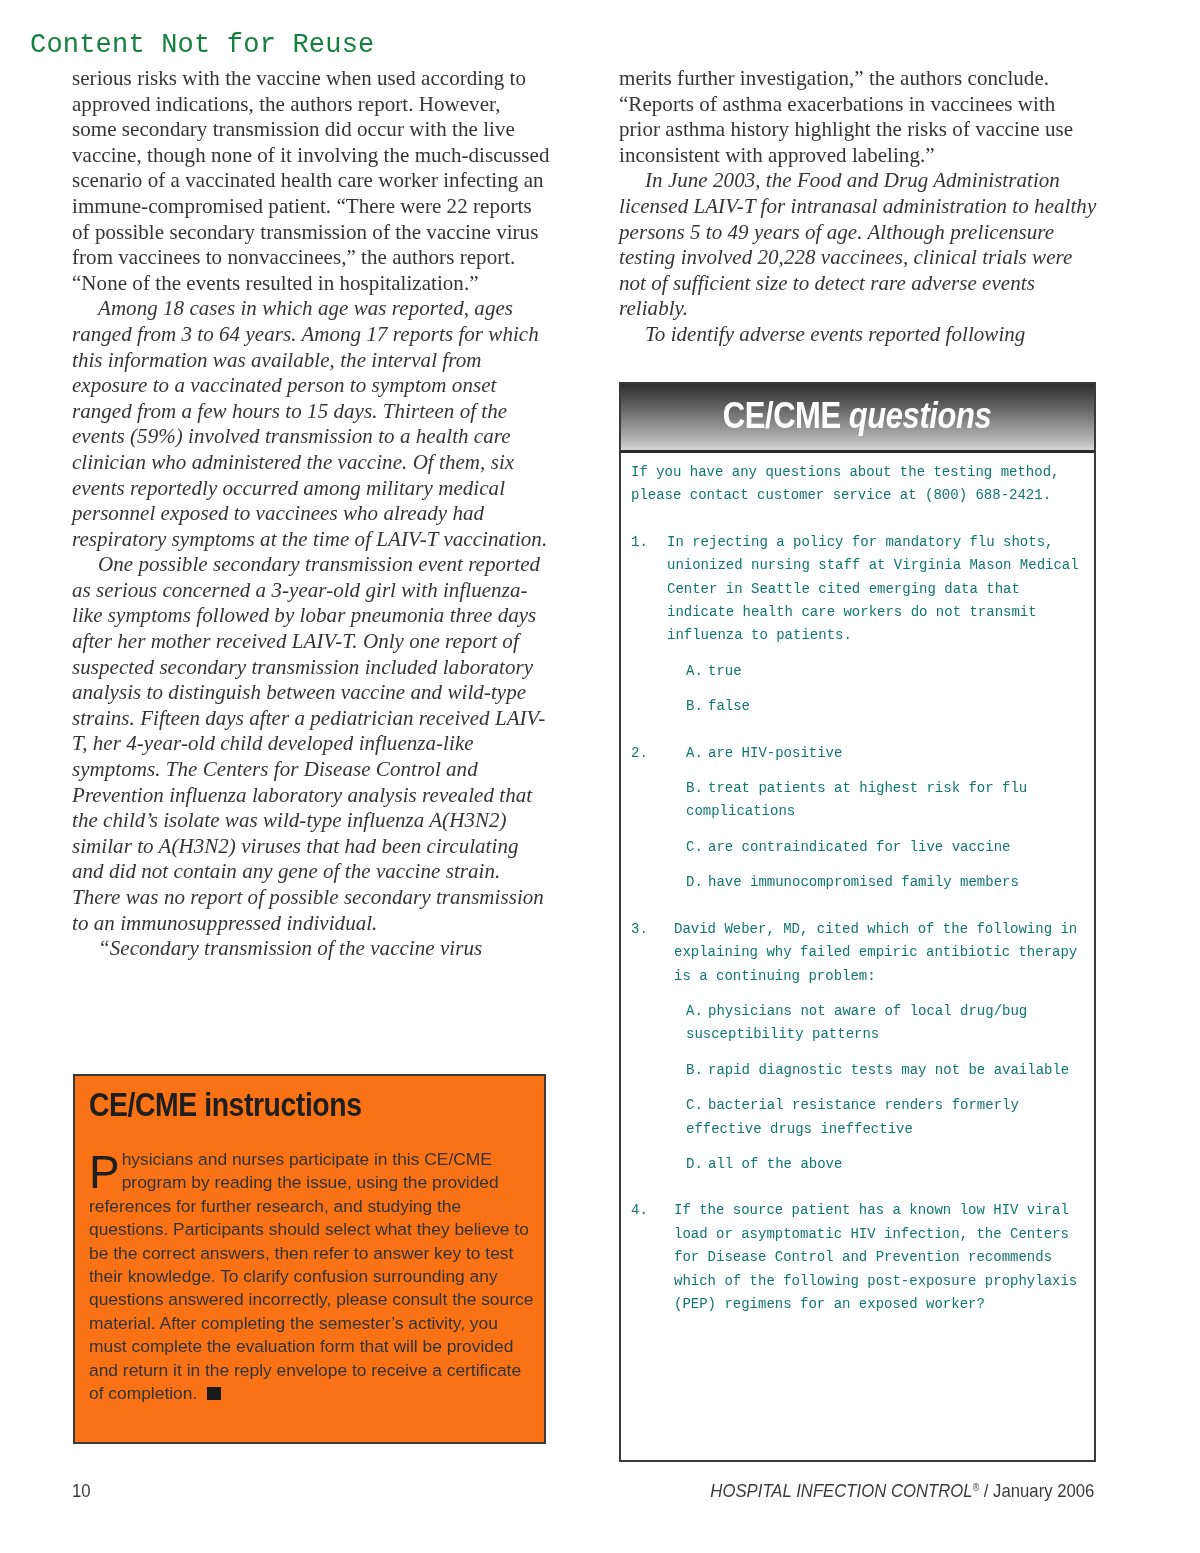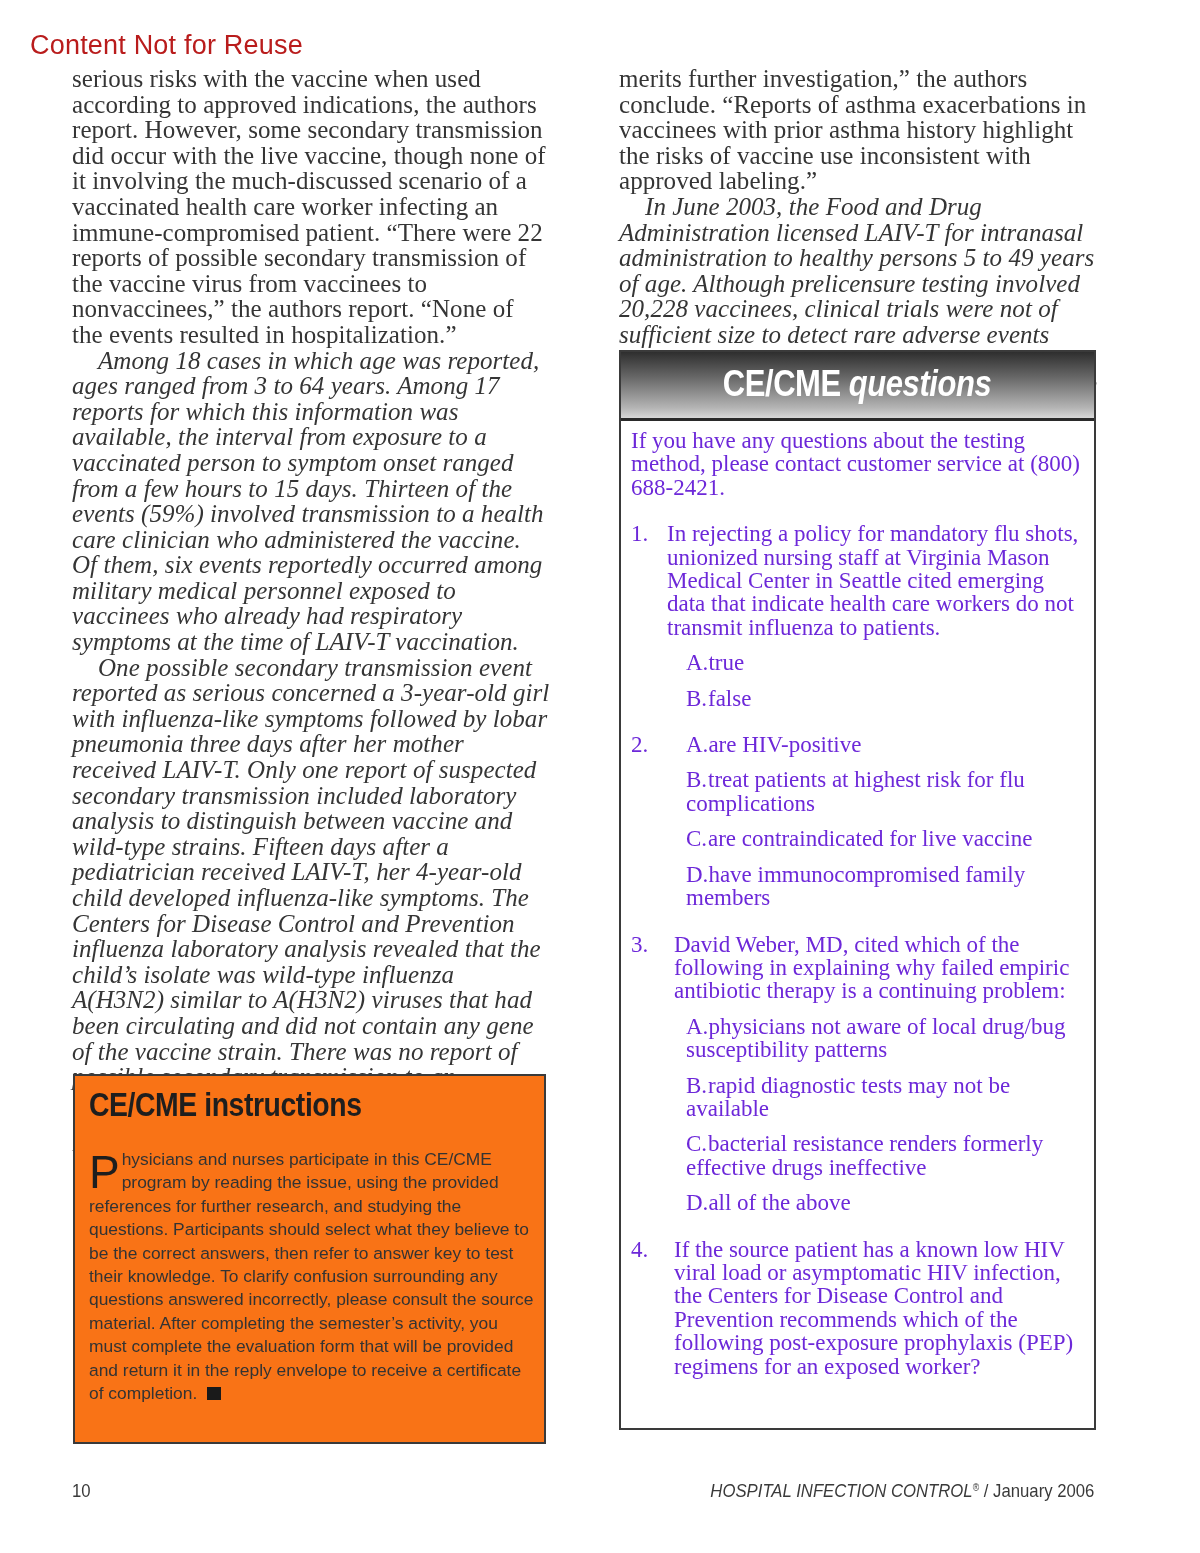--- a/index.html
+++ b/index.html
@@ -11,23 +11,23 @@
       width: 1200px;
       height: 1553px;
       position: relative;
       overflow: hidden;
       color: #3a3a3a;
     }
     .watermark {
       position: absolute;
       left: 30px;
       top: 30px;
-      font-family: Liberation Sans, sans-serif;
+      font-family: Liberation Mono, monospace;
       font-size: 27px;
-      color: #b91c1c;
+      color: #15803d;
       letter-spacing: 0.2px;
     }
     .col {
       position: absolute;
       font-family: "DejaVu Serif", "Liberation Serif", serif;
       font-size: 19.4px;
       line-height: 25.6px;
       color: #353535;
     }
     .col-left {
@@ -36,21 +36,21 @@
       width: 478px;
     }
     .col-right {
       left: 619px;
       top: 66px;
       width: 480px;
     }
     .col p {
       margin: 0;
       font-family: "Liberation Serif", serif;
-      font-size: 25px;
+      font-size: 21px;
       letter-spacing: 0.05px;
     }
     .col p.indent {
       text-indent: 26px;
       font-style: italic;
     }
     .col p.noindent {
       text-indent: 0;
     }
 
@@ -101,21 +101,21 @@
       height: 13px;
       background: #1a1a1a;
       margin-left: 10px;
       vertical-align: -1px;
     }
 
     
     .q-box {
       position: absolute;
       left: 619px;
-      top: 350px;
+      top: 382px;
       width: 477px;
       height: 1080px;
       border: 2px solid #3a3a3a;
       box-sizing: border-box;
       background: #fff;
     }
     .q-header {
       position: absolute;
       left: 0;
       top: 0;
@@ -136,24 +136,24 @@
       letter-spacing: -0.5px;
     }
     .q-header-text .italic {
       font-style: italic;
     }
     .q-content {
       position: absolute;
       left: 10px;
       top: 77px;
       width: 455px;
-      font-family: Liberation Serif, serif;
-      font-size: 23px;
+      font-family: Liberation Mono, monospace;
+      font-size: 14px;
       line-height: 23.4px;
-      color: #6d28d9;
+      color: #0f766e;
     }
     .q-intro {
       margin: 0 0 23px 0;
     }
     .question {
       position: relative;
       margin-bottom: 23px;
       padding-left: 43px;
     }
     .question .qnum {

